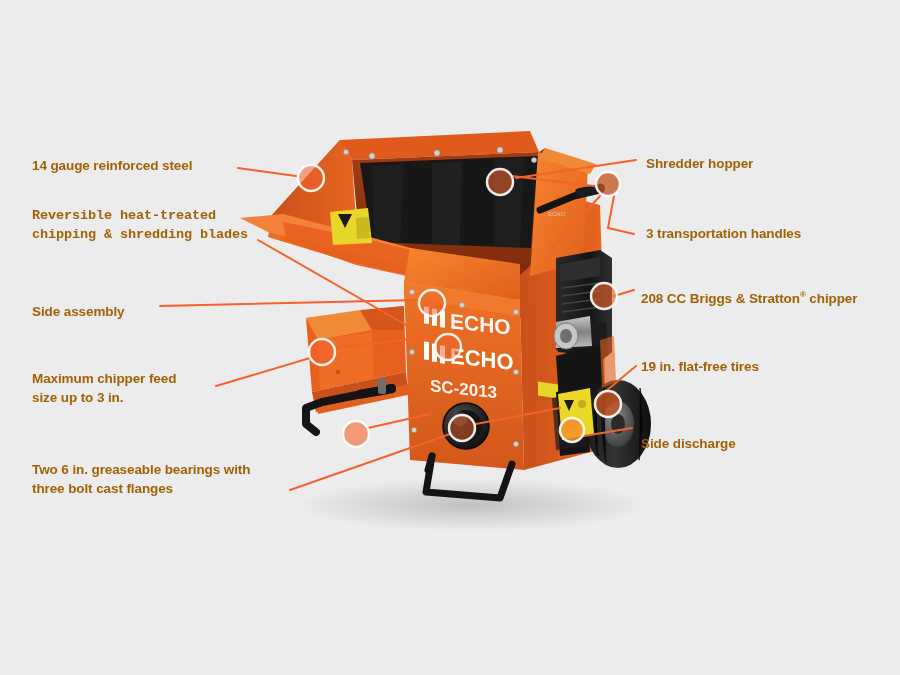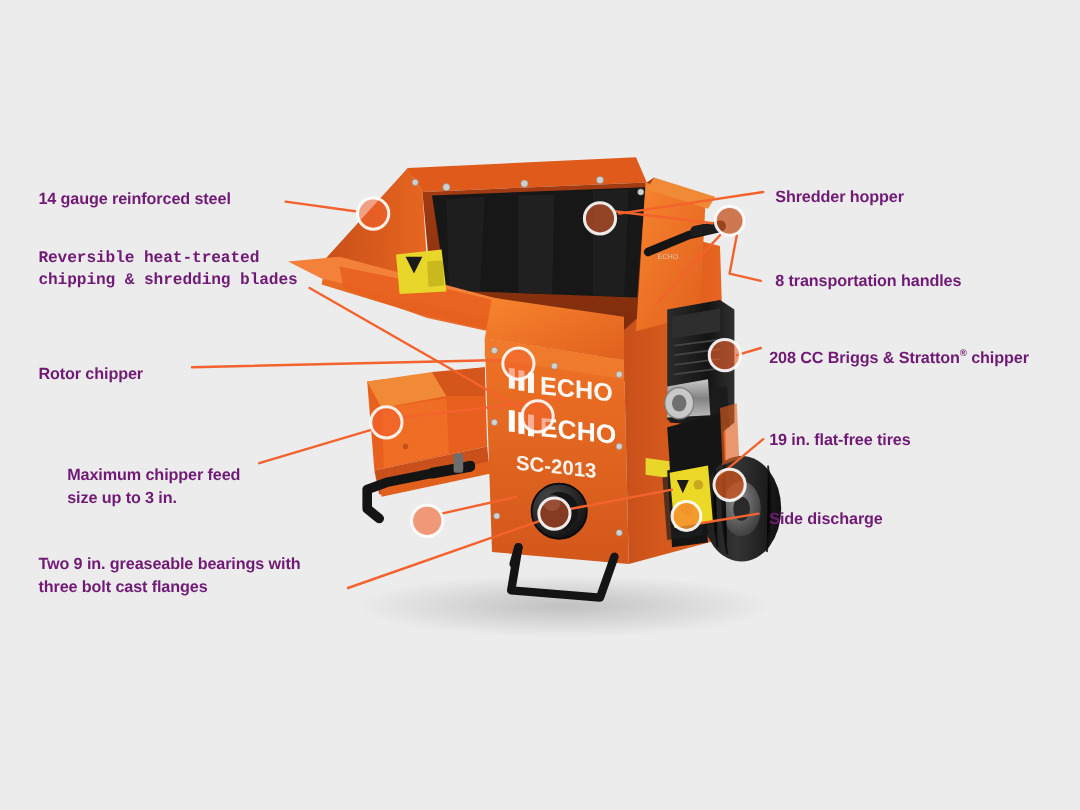--- a/index.html
+++ b/index.html
@@ -9,21 +9,21 @@
     font-family:"Liberation Sans",sans-serif;
     overflow:hidden;
     position:relative;
   }
   #stage{position:absolute;inset:0;width:900px;height:675px;}
 
   .callout{
     position:absolute;
     font-size:13.5px;
     font-weight:bold;
-    color:#701a75;
+    color:#a16207;
     line-height:19px;
     letter-spacing:-0.1px;
     white-space:pre-line;
   }
   .callout.right{text-align:right;}
   .callout sup{font-size:8px;vertical-align:super;font-weight:bold;}
 
   svg.art{position:absolute;left:0;top:0;width:900px;height:675px;}
   svg.lines{position:absolute;left:0;top:0;width:900px;height:675px;pointer-events:none;}
 </style>
@@ -282,31 +282,31 @@
       <circle cx="608" cy="404" r="13" fill="#c4521f" fill-opacity="0.8" stroke="#ffffff" stroke-width="2.5" stroke-opacity="0.9"></circle>
       <circle cx="572" cy="430" r="12" fill="#f4902d" fill-opacity="0.85" stroke="#ffffff" stroke-width="2.5" stroke-opacity="0.9"></circle>
     </g>
   </svg>
 
   <div class="callout left" style="left:32px;top:156px;">14 gauge reinforced steel</div>
 
   <div class="callout left" style="left:32px;top:206px;font-family:Liberation Mono, monospace;">Reversible heat-treated
 chipping &amp; shredding blades</div>
 
-  <div class="callout left" style="left:32px;top:302px;">Rotor chipper</div>
-
-  <div class="callout left" style="left:32px;top:386px;margin-left:24px;">Maximum chipper feed
+  <div class="callout left" style="left:32px;top:302px;">Side assembly</div>
+
+  <div class="callout left" style="left:32px;top:369px;">Maximum chipper feed
 size up to 3 in.</div>
 
-  <div class="callout left" style="left:32px;top:460px;">Two 9 in. greaseable bearings with
+  <div class="callout left" style="left:32px;top:460px;">Two 6 in. greaseable bearings with
 three bolt cast flanges</div>
 
   <div class="callout right" style="left:646px;top:154px;">Shredder hopper</div>
 
-  <div class="callout right" style="left:646px;top:224px;">8 transportation handles</div>
+  <div class="callout right" style="left:646px;top:224px;">3 transportation handles</div>
 
   <div class="callout right" style="left:641px;top:285px;"><span>208 CC Briggs &amp; Stratton</span><sup>®</sup><span> chipper</span></div>
 
   <div class="callout right" style="left:641px;top:357px;">19 in. flat-free tires</div>
 
-  <div class="callout right" style="left:641px;top:423px;">Side discharge</div>
+  <div class="callout right" style="left:641px;top:434px;">Side discharge</div>
 
 </div>
 
 </body></html>

